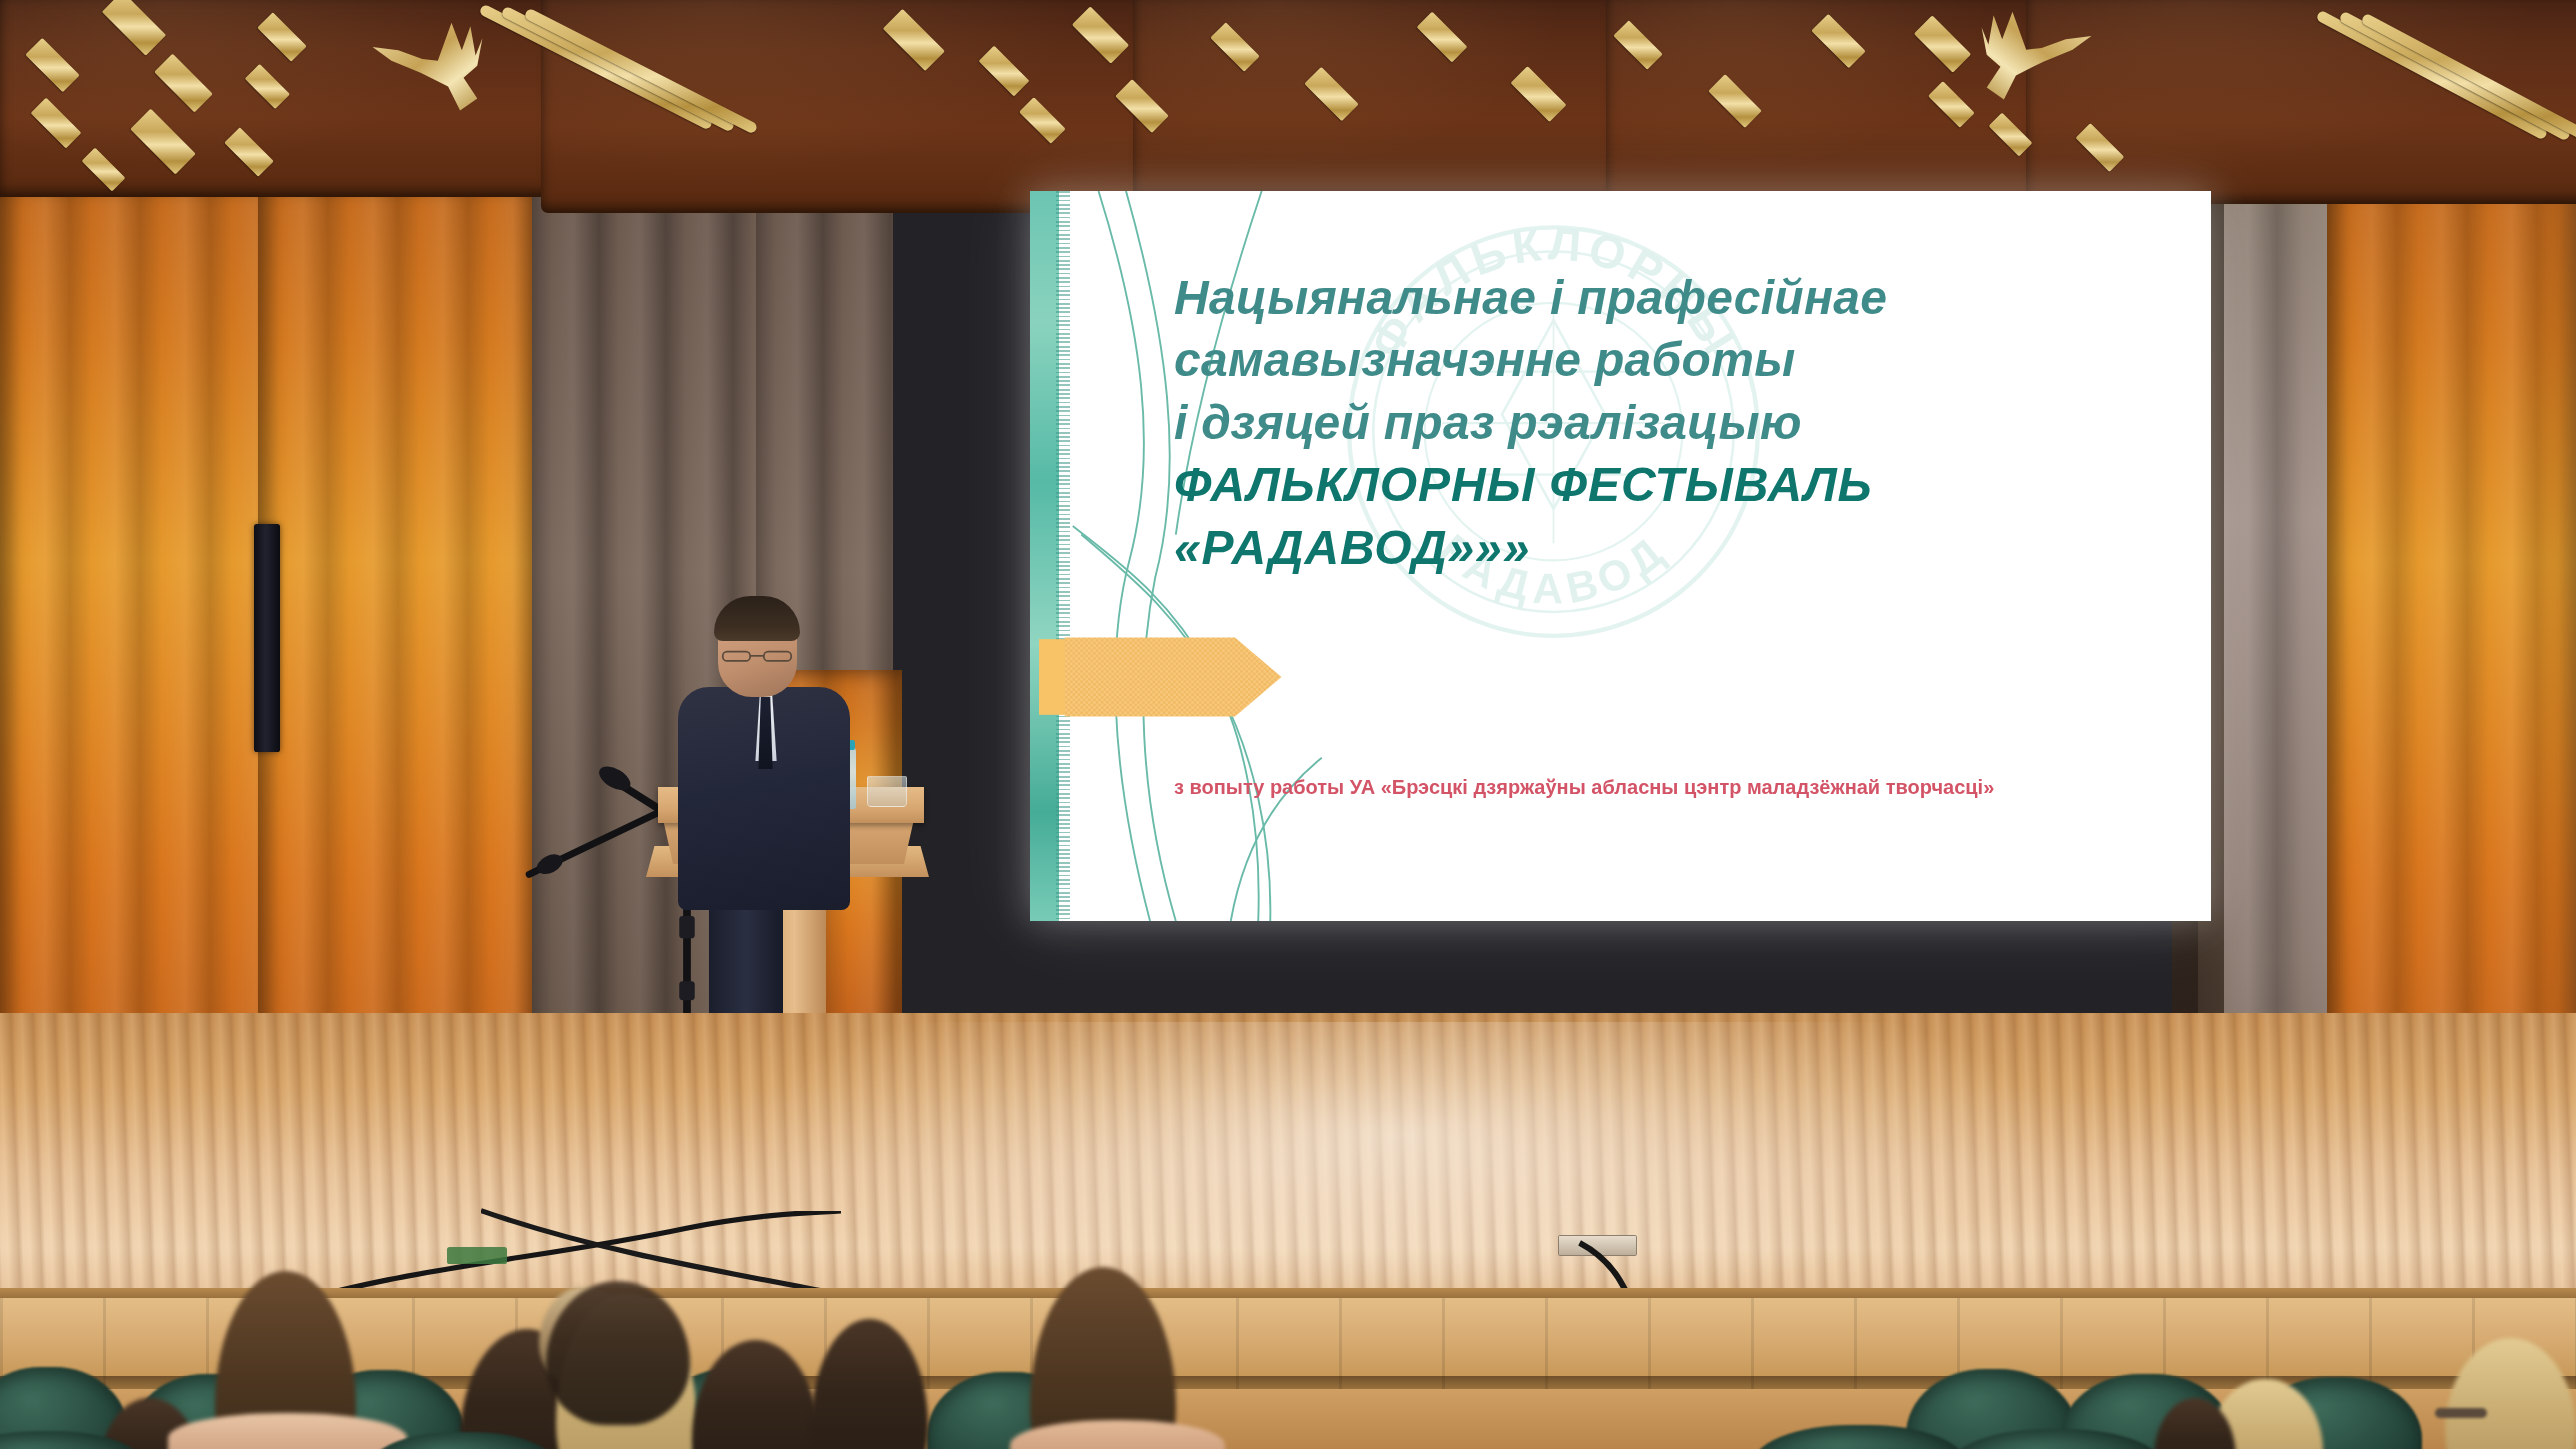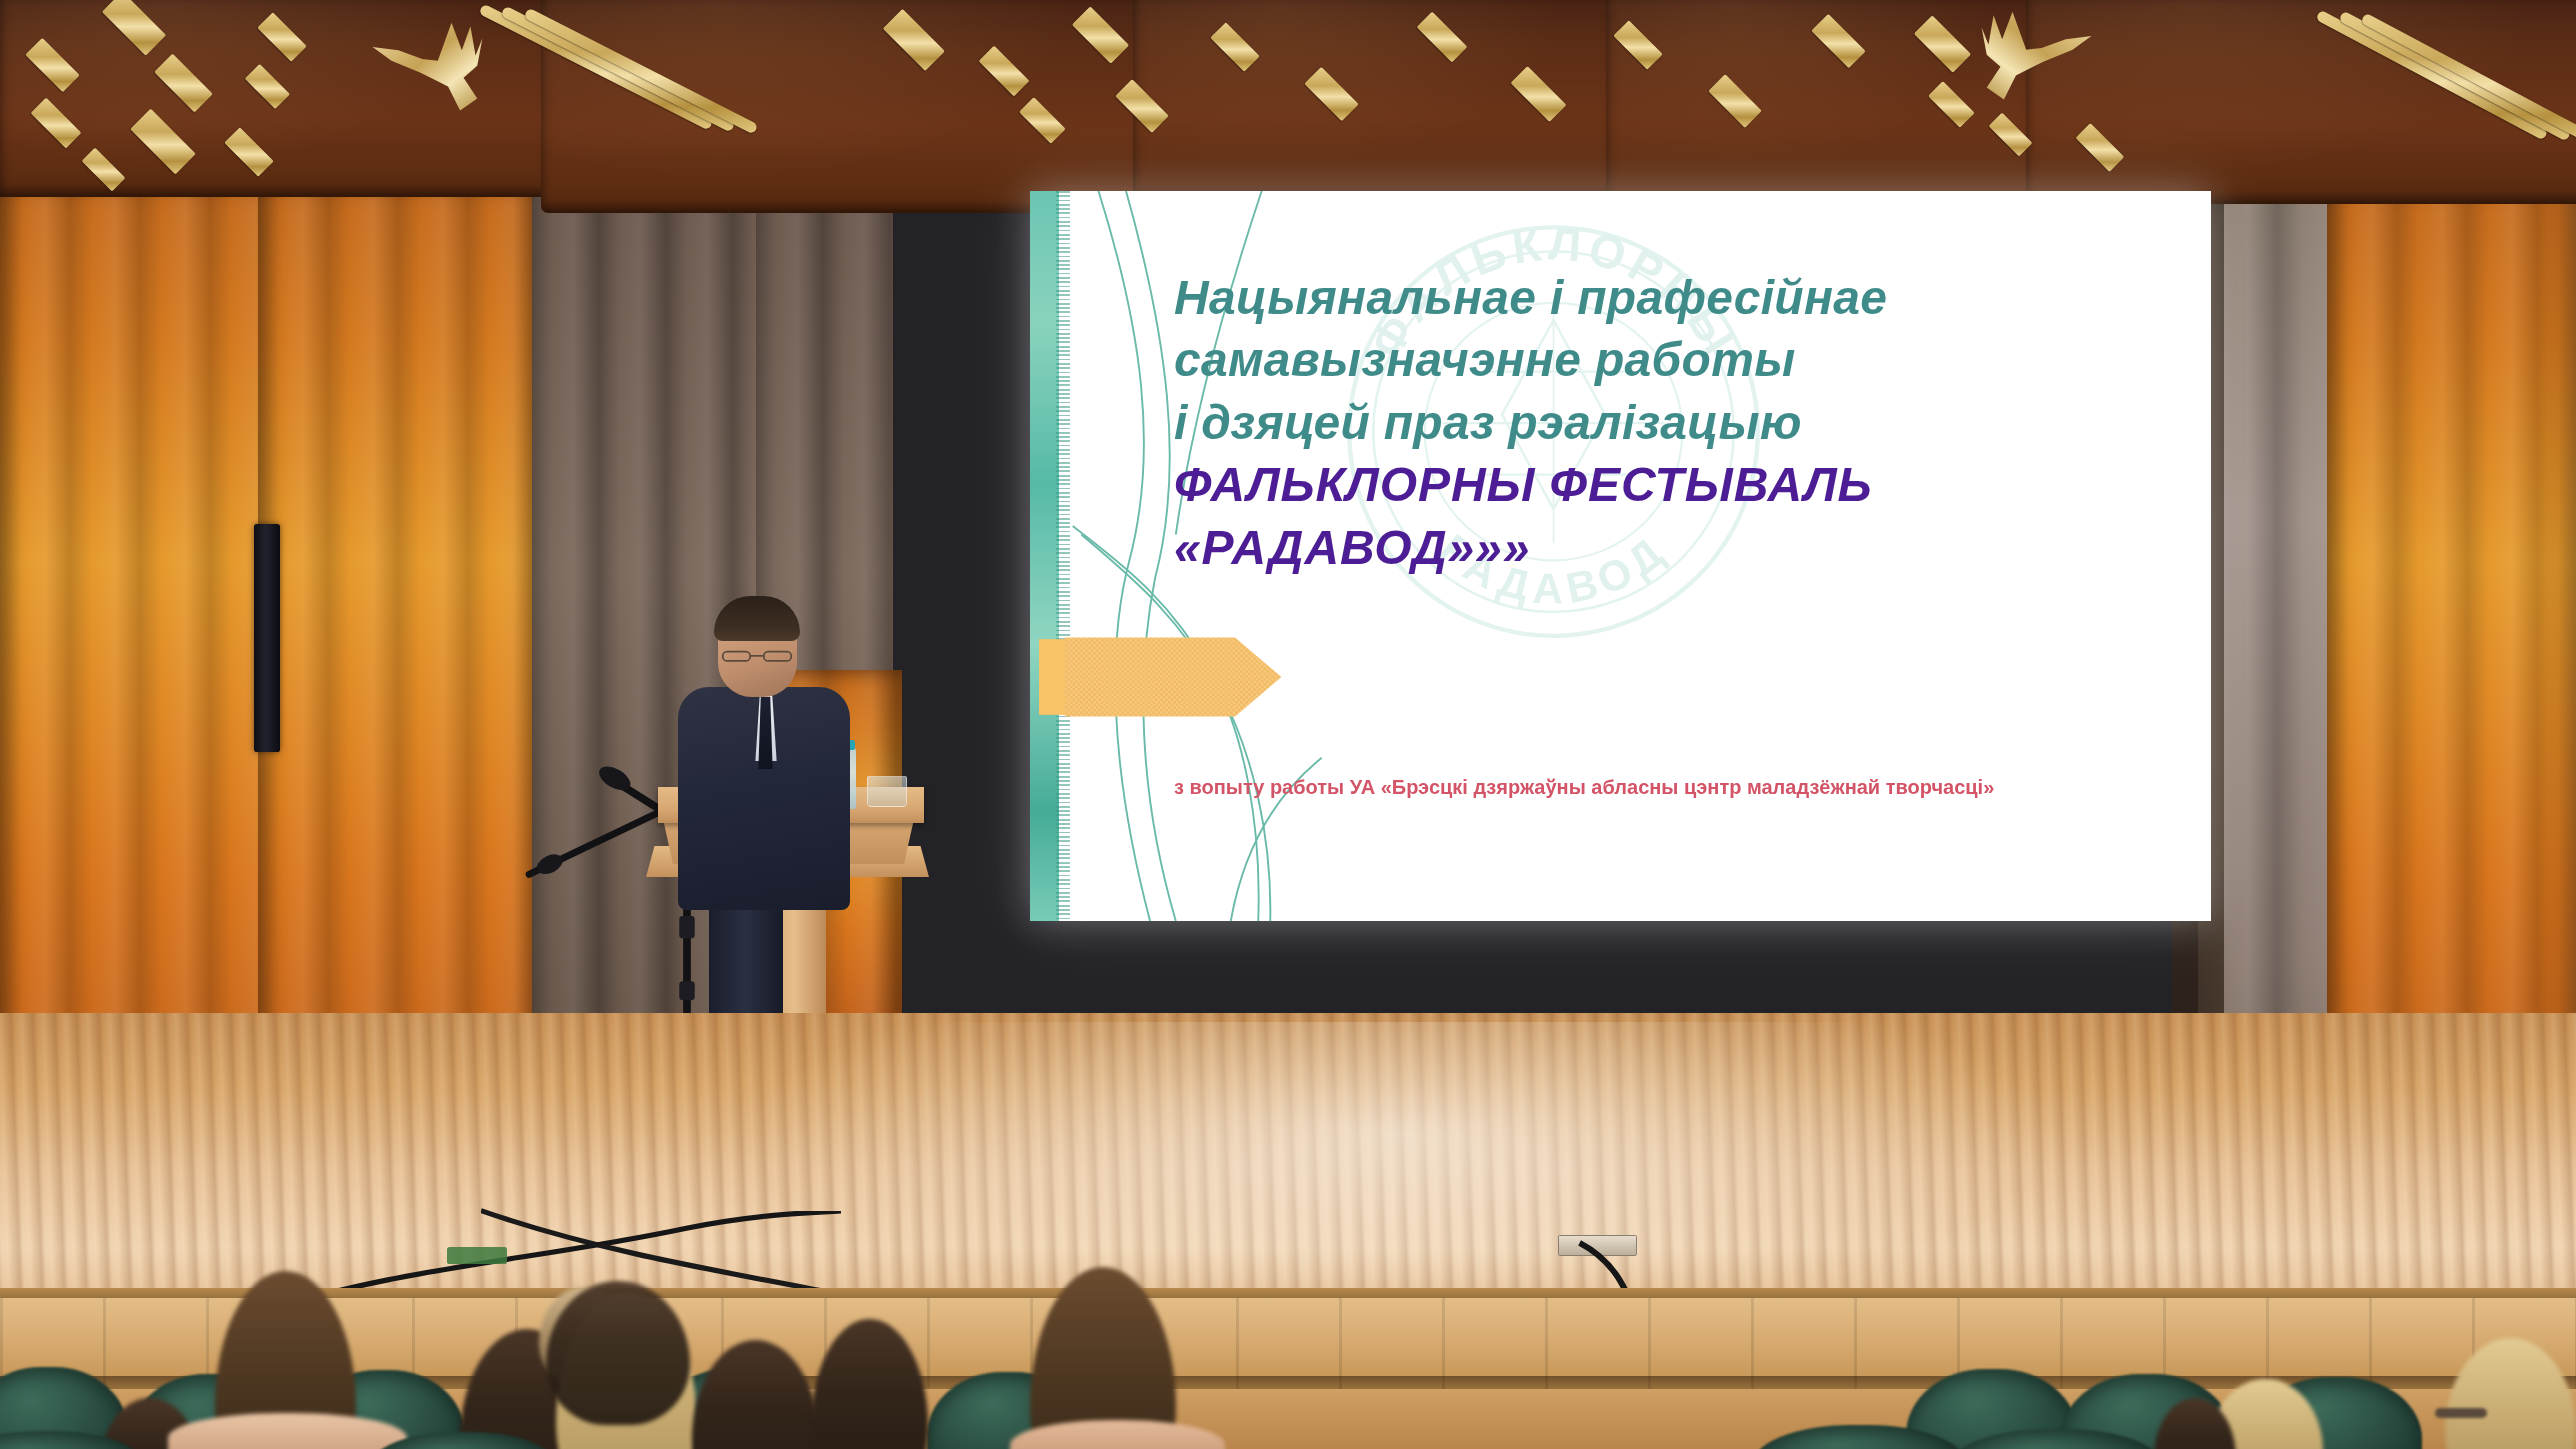--- a/index.html
+++ b/index.html
@@ -82,21 +82,21 @@
   .grass svg{width:100%;height:100%;}
   .arrow{left:8.6px;top:443px;width:258px;height:86px;}
   .arrow svg{width:100%;height:100%;}
 
   .slide-title{
     left:144px;top:76px;width:962px;
     font-size:48px;line-height:1.30;font-weight:600;color:#3f8b8a;
     letter-spacing:0.3px;
     font-style:italic;
   }
-  .slide-title .redline{color:#4c1d95;font-weight:700;letter-spacing:0.9px;}
+  .slide-title .redline{color:#0f766e;font-weight:700;letter-spacing:0.9px;}
   .slide-sub{
     left:144px;top:582px;width:936px;
     font-size:20px;line-height:1.45;font-weight:600;color:#d45467;
   }
 
   
   .podium-top{left:658px;top:787px;width:266px;height:36px;
     background:linear-gradient(180deg,#e6bb86 0%,#d7a771 60%,#c2905c 100%);
     box-shadow:0 2.6px 5.2px rgba(0,0,0,.35);}
   .podium-slope{left:663px;top:819px;width:251px;height:45px;

